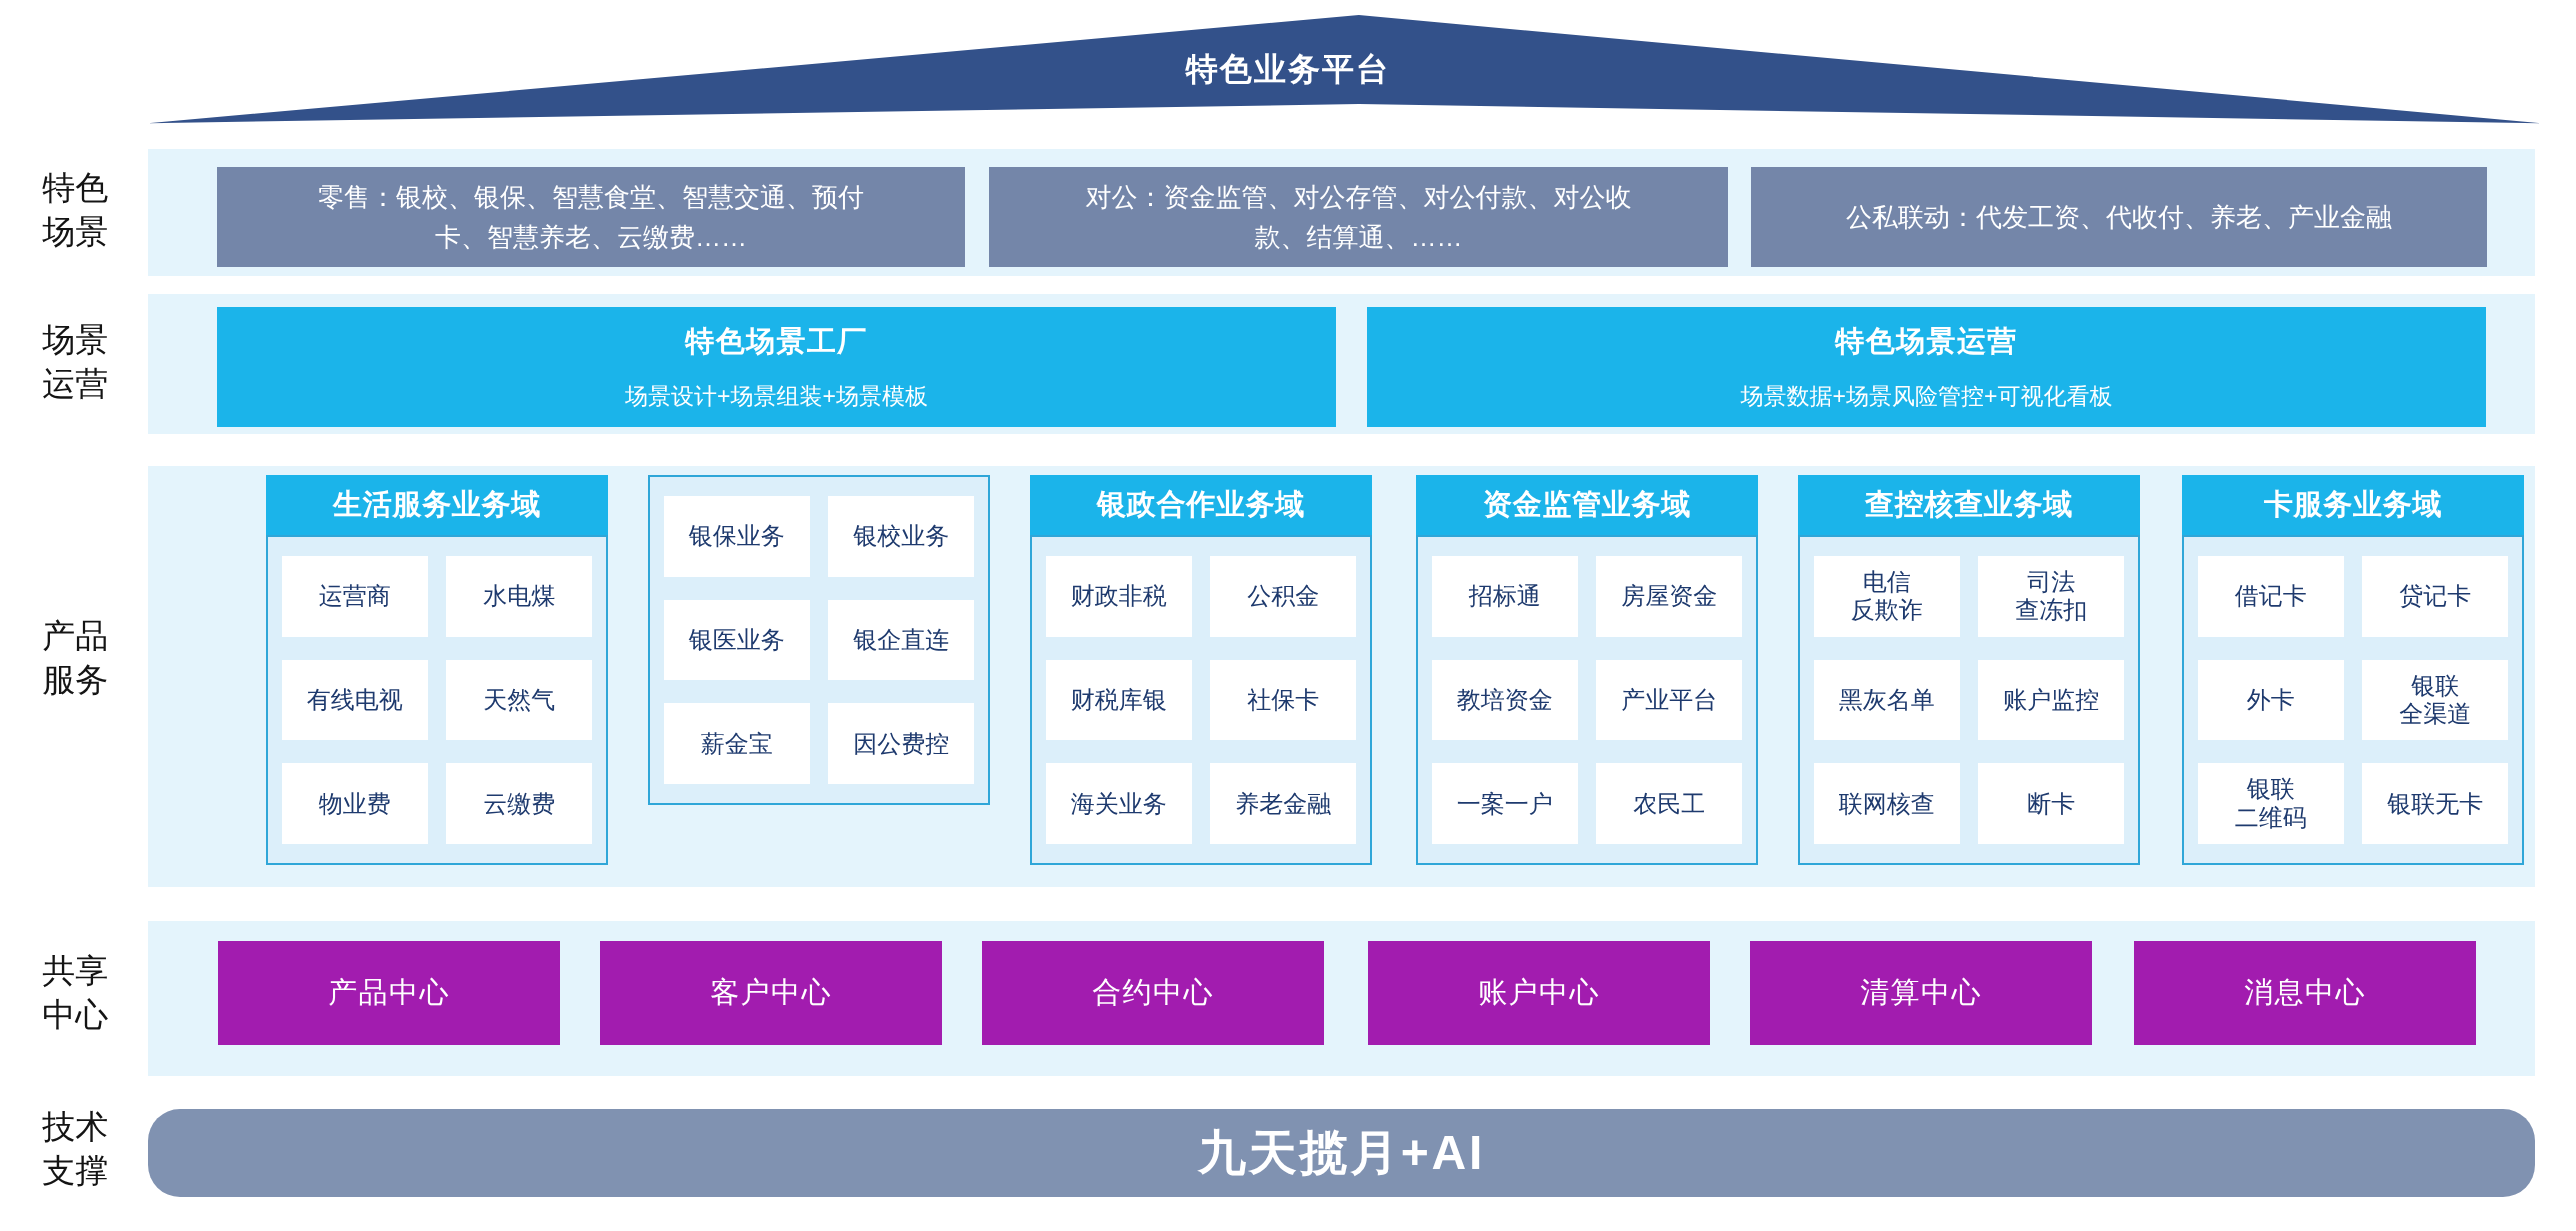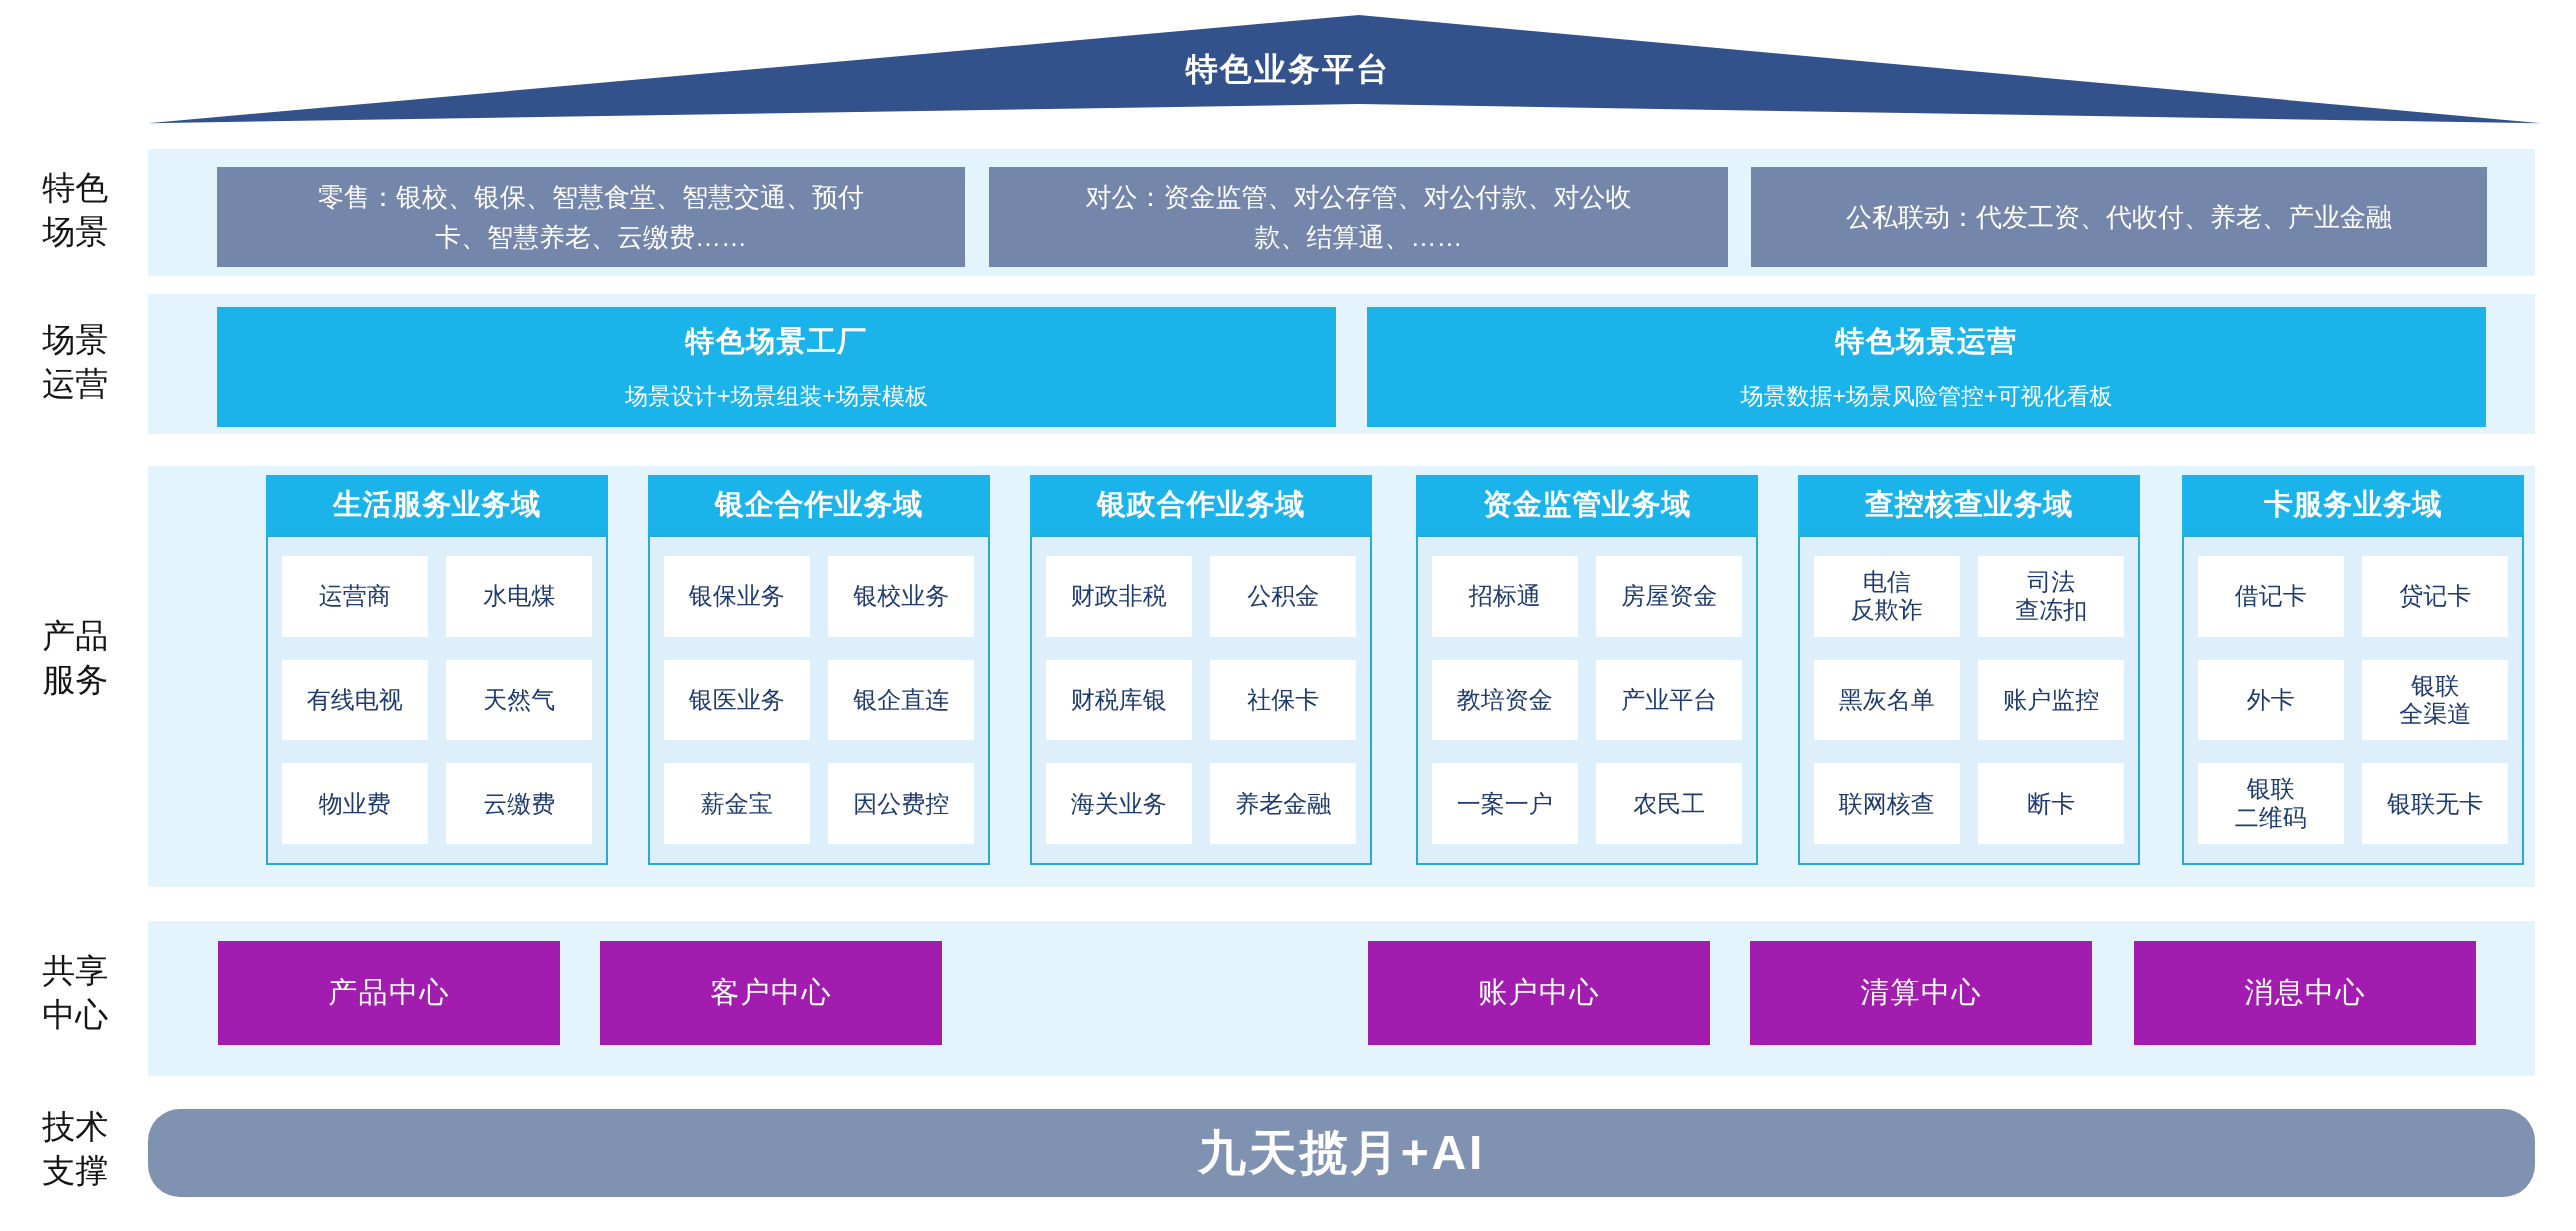--- a/index.html
+++ b/index.html
@@ -104,21 +104,20 @@
     <div class="prod-body">
       <div class="prod-cell">运营商</div>
       <div class="prod-cell">水电煤</div>
       <div class="prod-cell">有线电视</div>
       <div class="prod-cell">天然气</div>
       <div class="prod-cell">物业费</div>
       <div class="prod-cell">云缴费</div>
     </div>
   </div>
   <div class="prod-col" style="left:600px;">
-    <div class="prod-header">银企合作业务域</div>
     <div class="prod-body">
       <div class="prod-cell">银保业务</div>
       <div class="prod-cell">银校业务</div>
       <div class="prod-cell">银医业务</div>
       <div class="prod-cell">银企直连</div>
       <div class="prod-cell">薪金宝</div>
       <div class="prod-cell">因公费控</div>
     </div>
   </div>
   <div class="prod-col" style="left:982px;">
@@ -165,20 +164,21 @@
       <div class="prod-cell">银联
 全渠道</div>
       <div class="prod-cell">银联
 二维码</div>
       <div class="prod-cell">银联无卡</div>
     </div>
   </div>
 
   <div class="center-box" style="left:218px;">产品中心</div>
   <div class="center-box" style="left:600px;">客户中心</div>
+  <div class="center-box" style="left:982px;">合约中心</div>
   <div class="center-box" style="left:1368px;">账户中心</div>
   <div class="center-box" style="left:1750px;">清算中心</div>
   <div class="center-box" style="left:2134px;">消息中心</div>
 
   <div class="tech-bar">九天揽月+AI</div>
 
 </div>
 
 
 </body></html>

